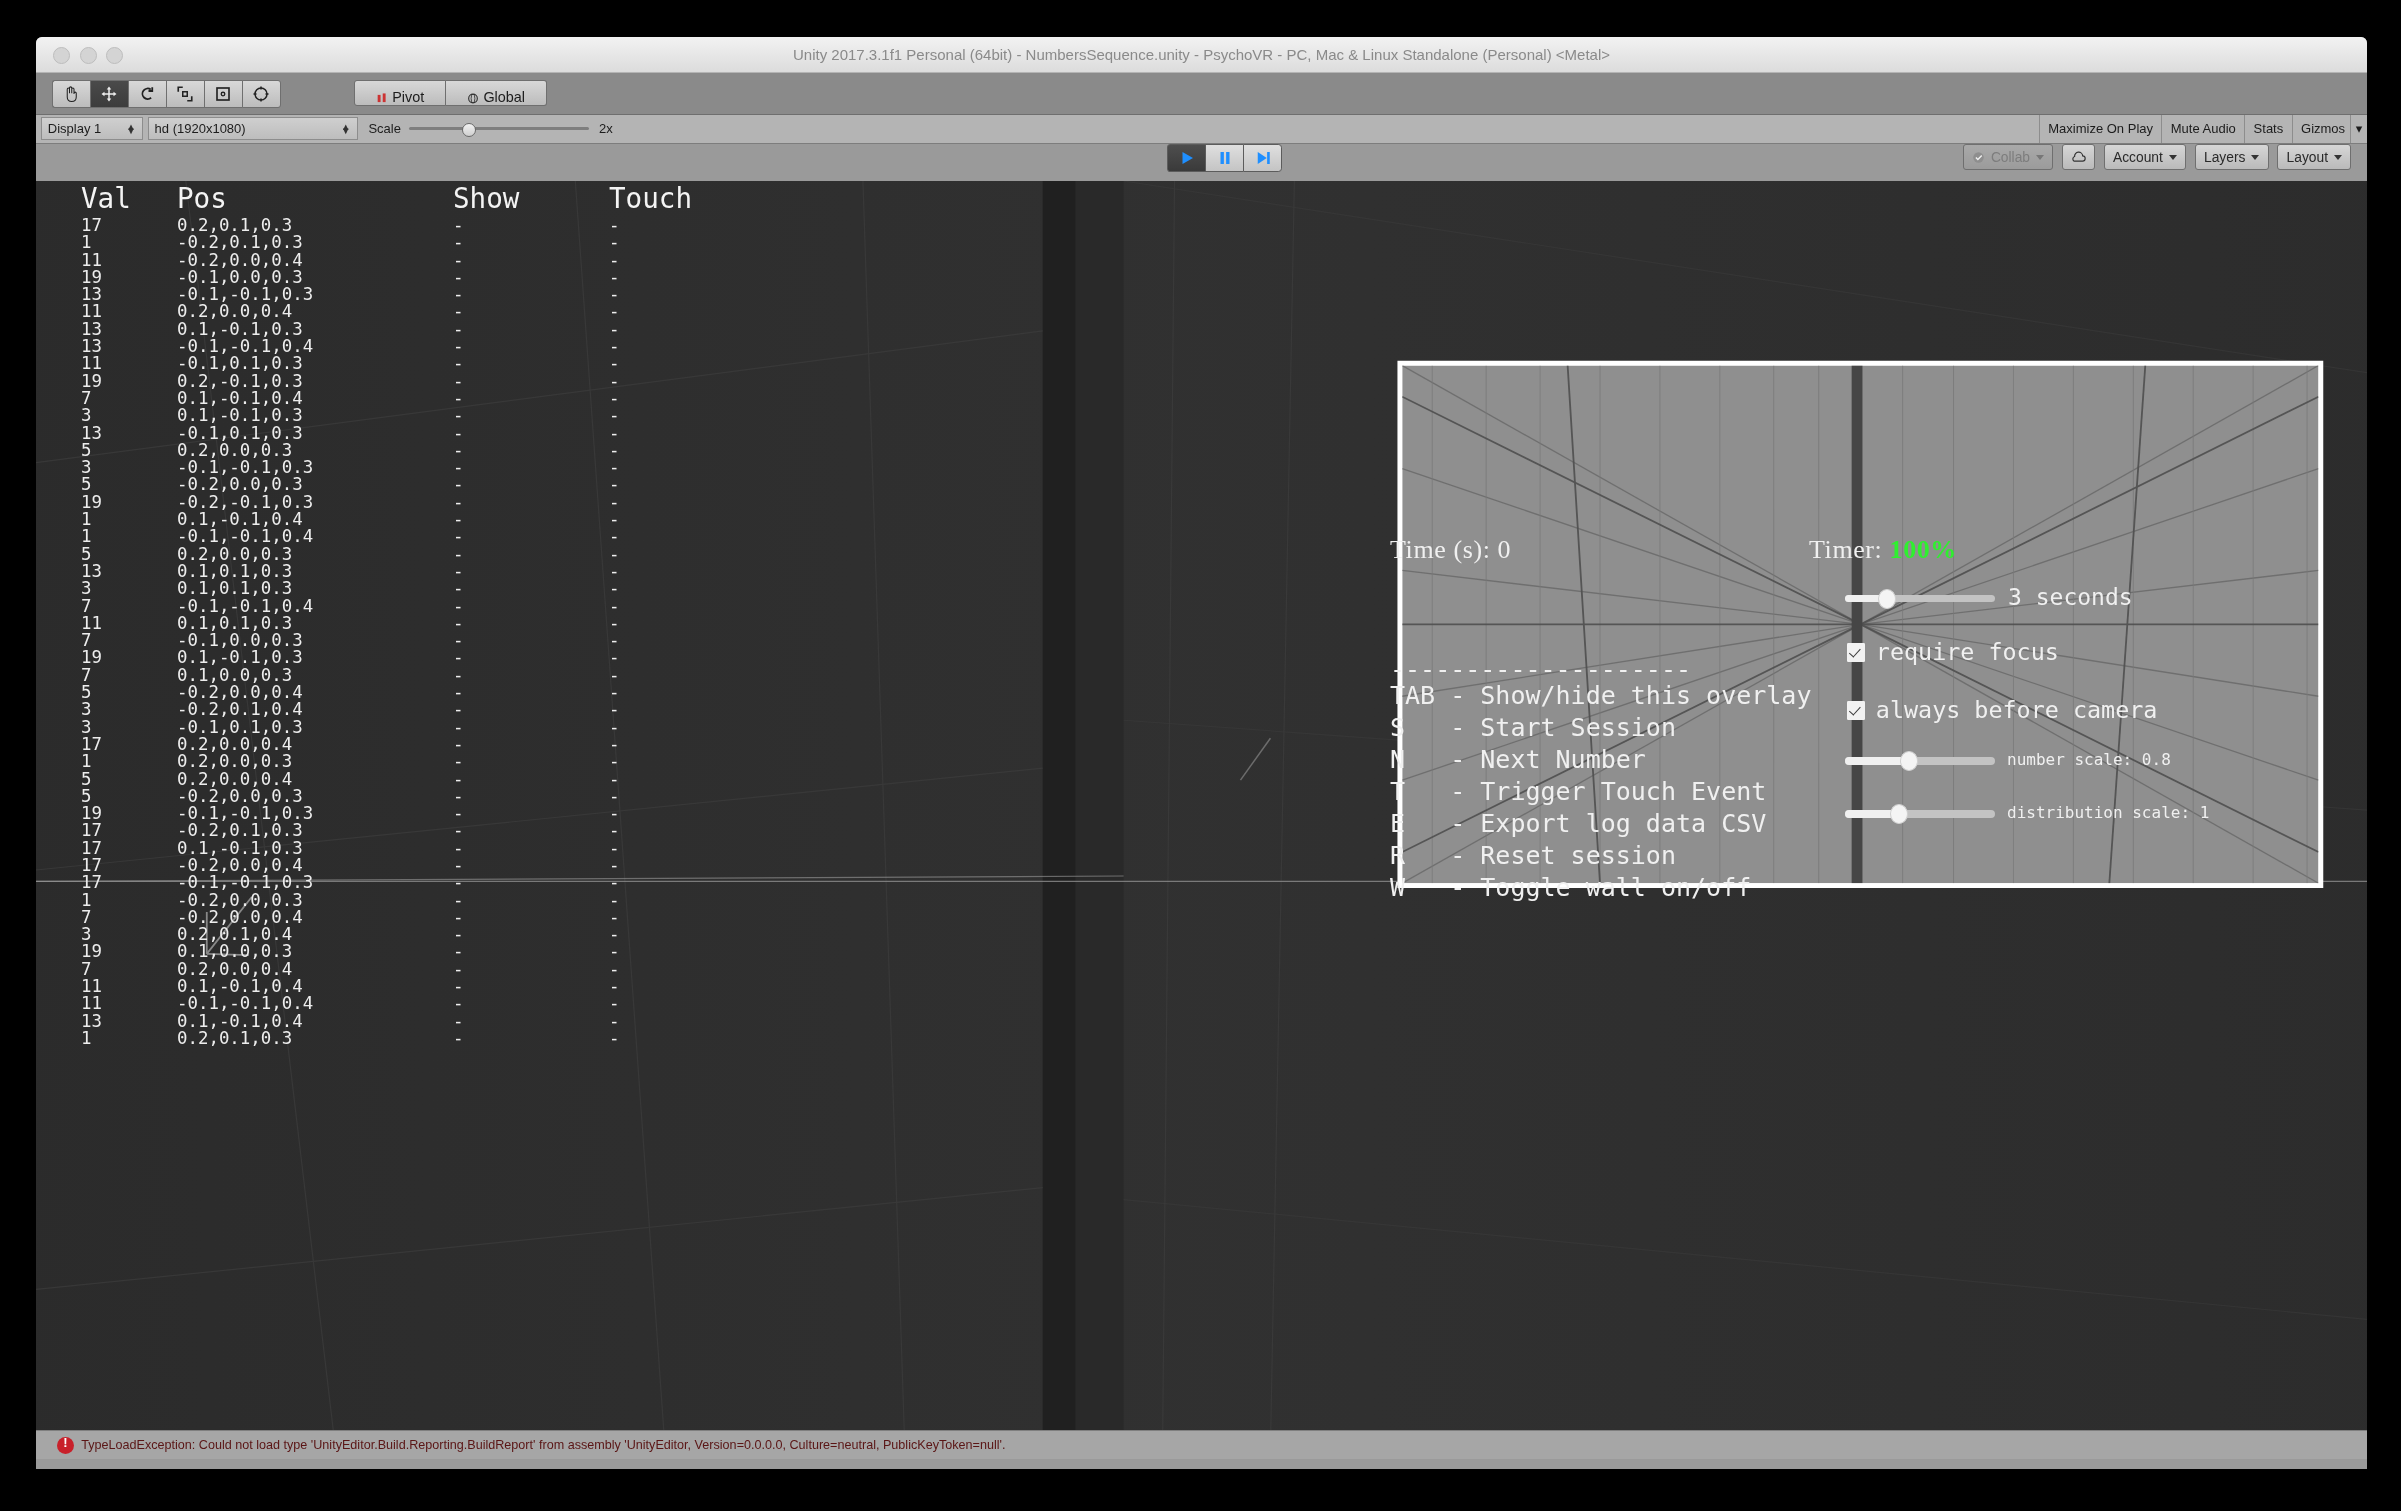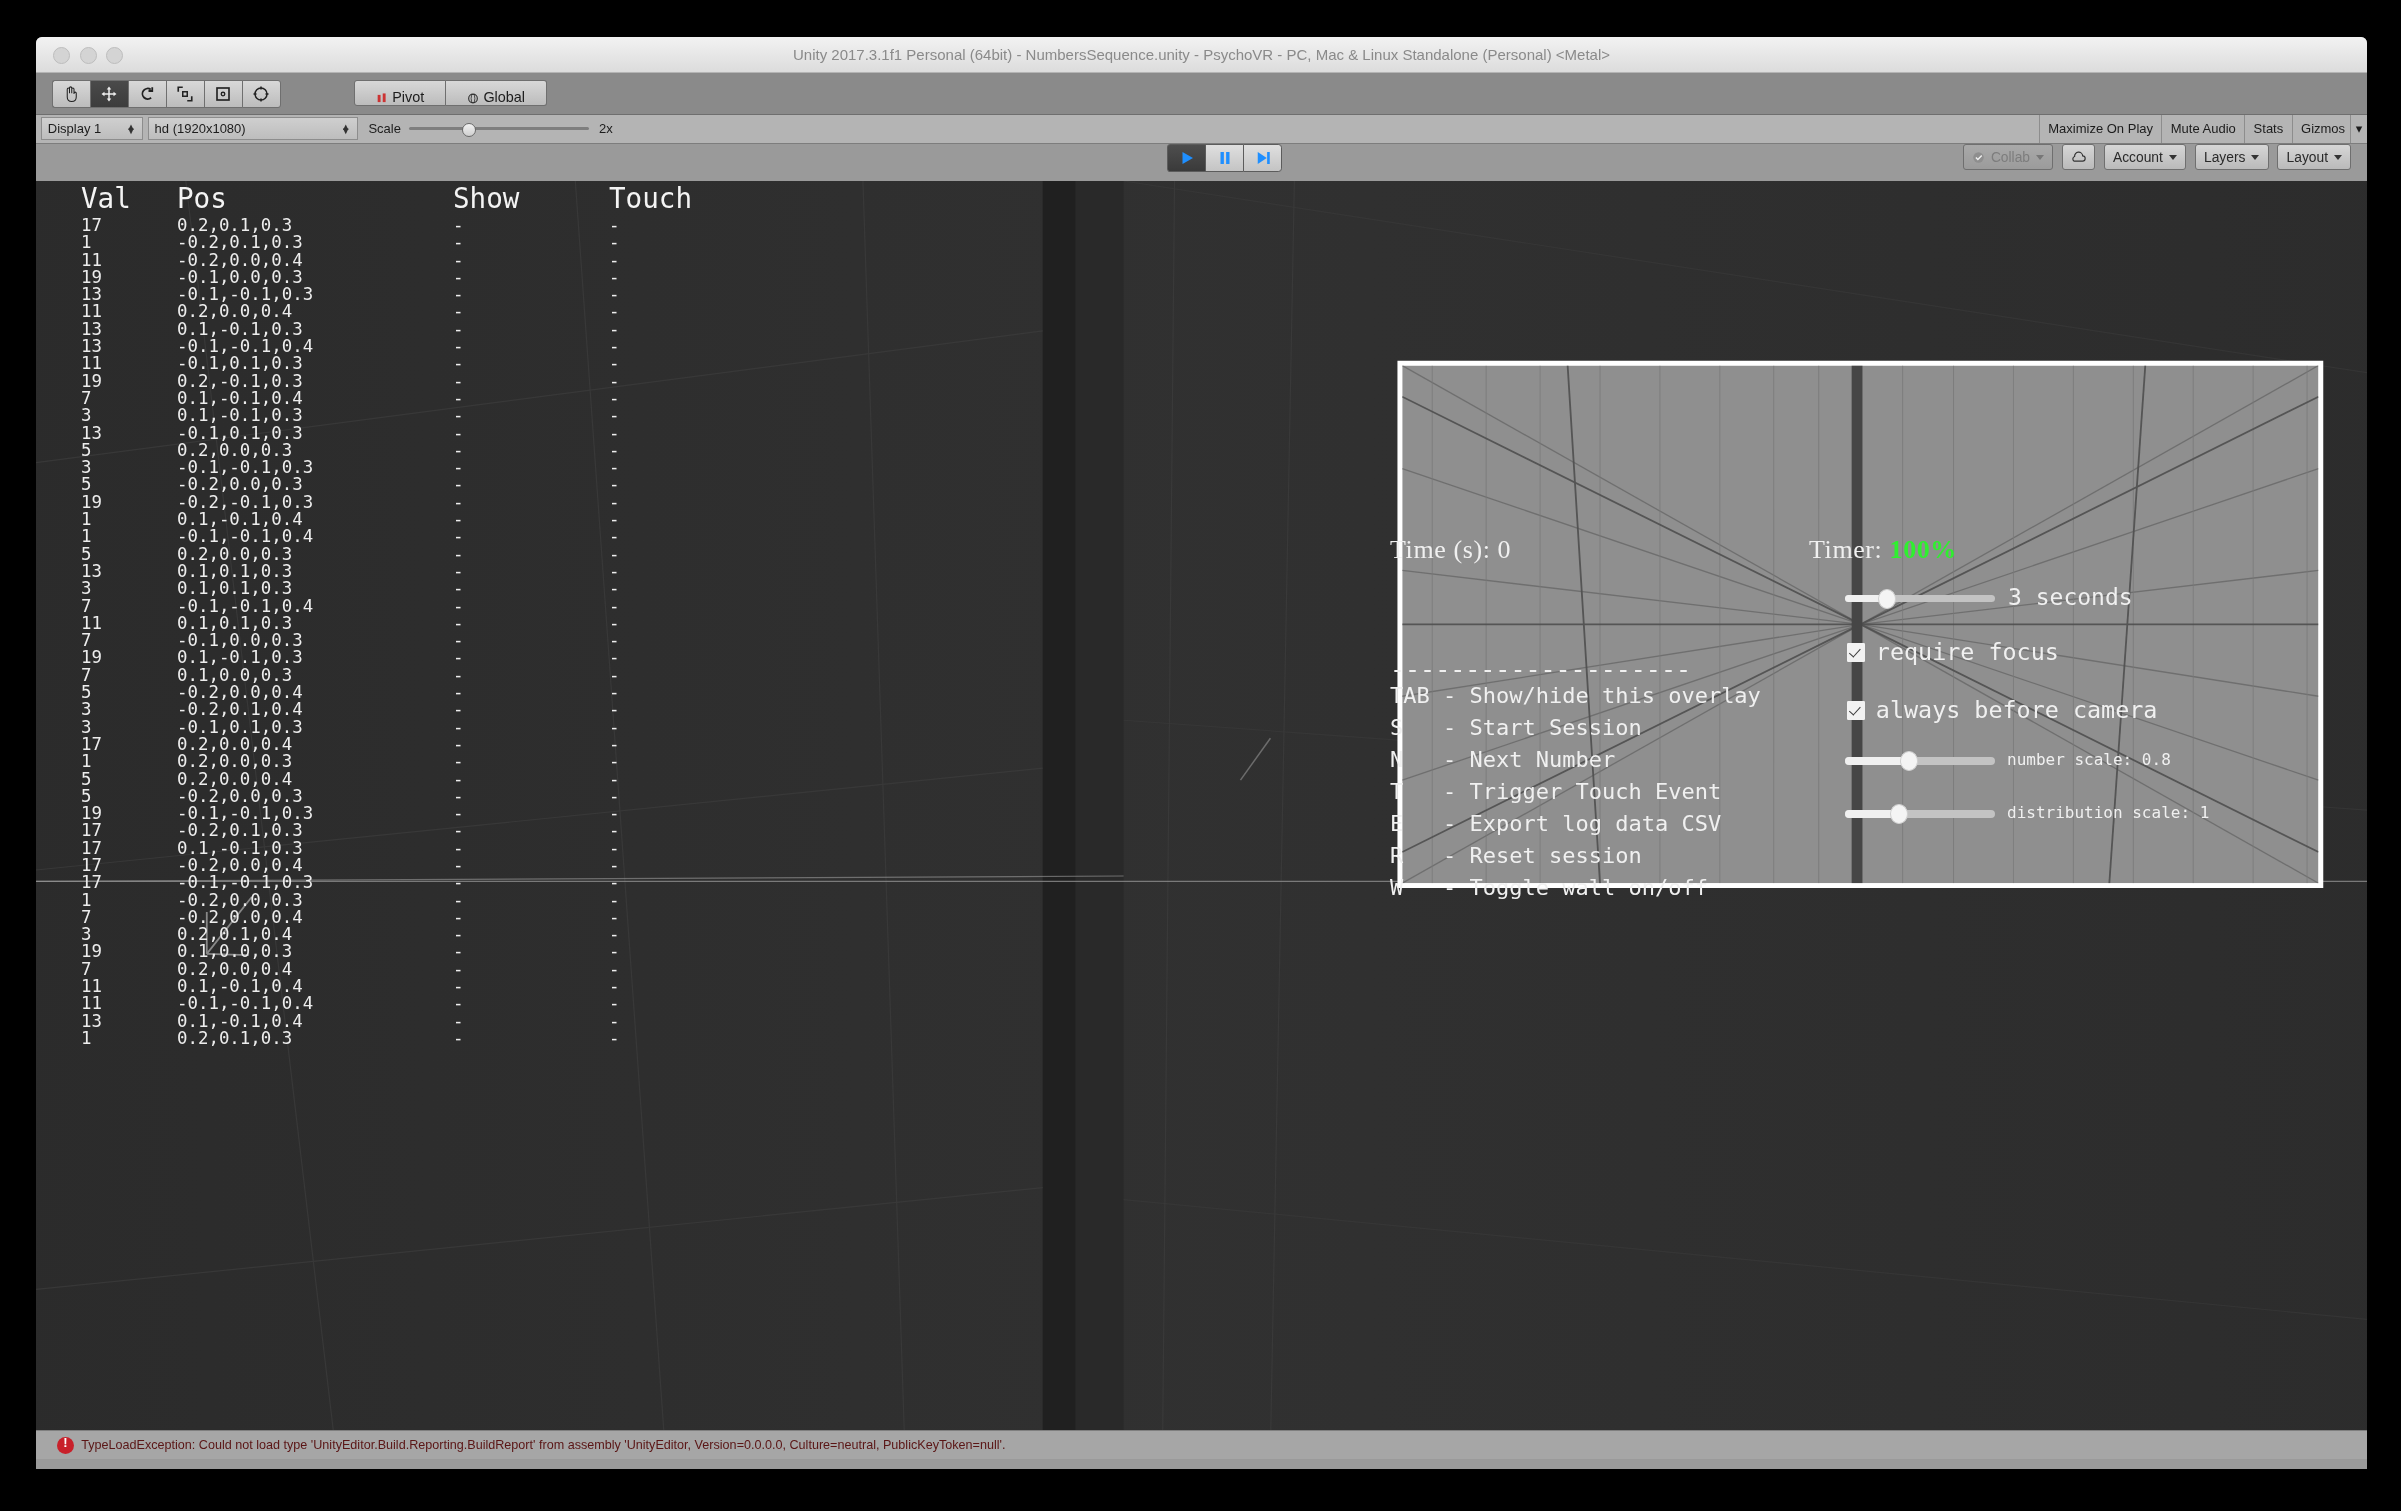--- a/index.html
+++ b/index.html
@@ -112,21 +112,21 @@
 
   .chk-row{position:absolute;display:flex;align-items:center;}
   .chkbox{width:18px;height:19px;background:#f2f2f2;position:relative;border-radius:1.2px;}
   .chkbox::after{content:"";position:absolute;left:4.8px;top:3.6px;width:4.8px;height:9.6px;
                  border:solid #3c3c3c;border-width:0 1.8px 1.8px 0;transform:rotate(42deg);}
   .chk-lbl{font-size:23.4px;margin-left:10.8px;white-space:nowrap;}
 
   .ks{position:absolute;left:0;top:479px;}
   .ks .title{font-size:25px;line-height:37px;}
   .ks .rule{font-size:25px;line-height:20.4px;letter-spacing:0px;}
-  .ks .line{font-size:22px;line-height:32px;white-space:pre;}
+  .ks .line{font-size:25px;line-height:32px;white-space:pre;}
 
   
   .errbar{position:absolute;left:36px;top:1430px;width:2331px;height:29px;background:#a6a6a6;
           display:flex;align-items:center;padding-left:21px;box-sizing:border-box;gap:7.2px;
           border-top:0.6px solid #7f7f7f;}
   .err-icon{width:17px;height:17px;border-radius:50%;background:#c8202a;position:relative;flex:none;}
   .err-icon::after{content:"!";position:absolute;left:0;right:0;top:-1.8px;text-align:center;
                    color:#fff;font-size:13px;font-weight:bold;font-family:"Liberation Sans",sans-serif;}
   .err-text{font-size:12.6px;color:#5a1515;white-space:nowrap;}
 </style>

